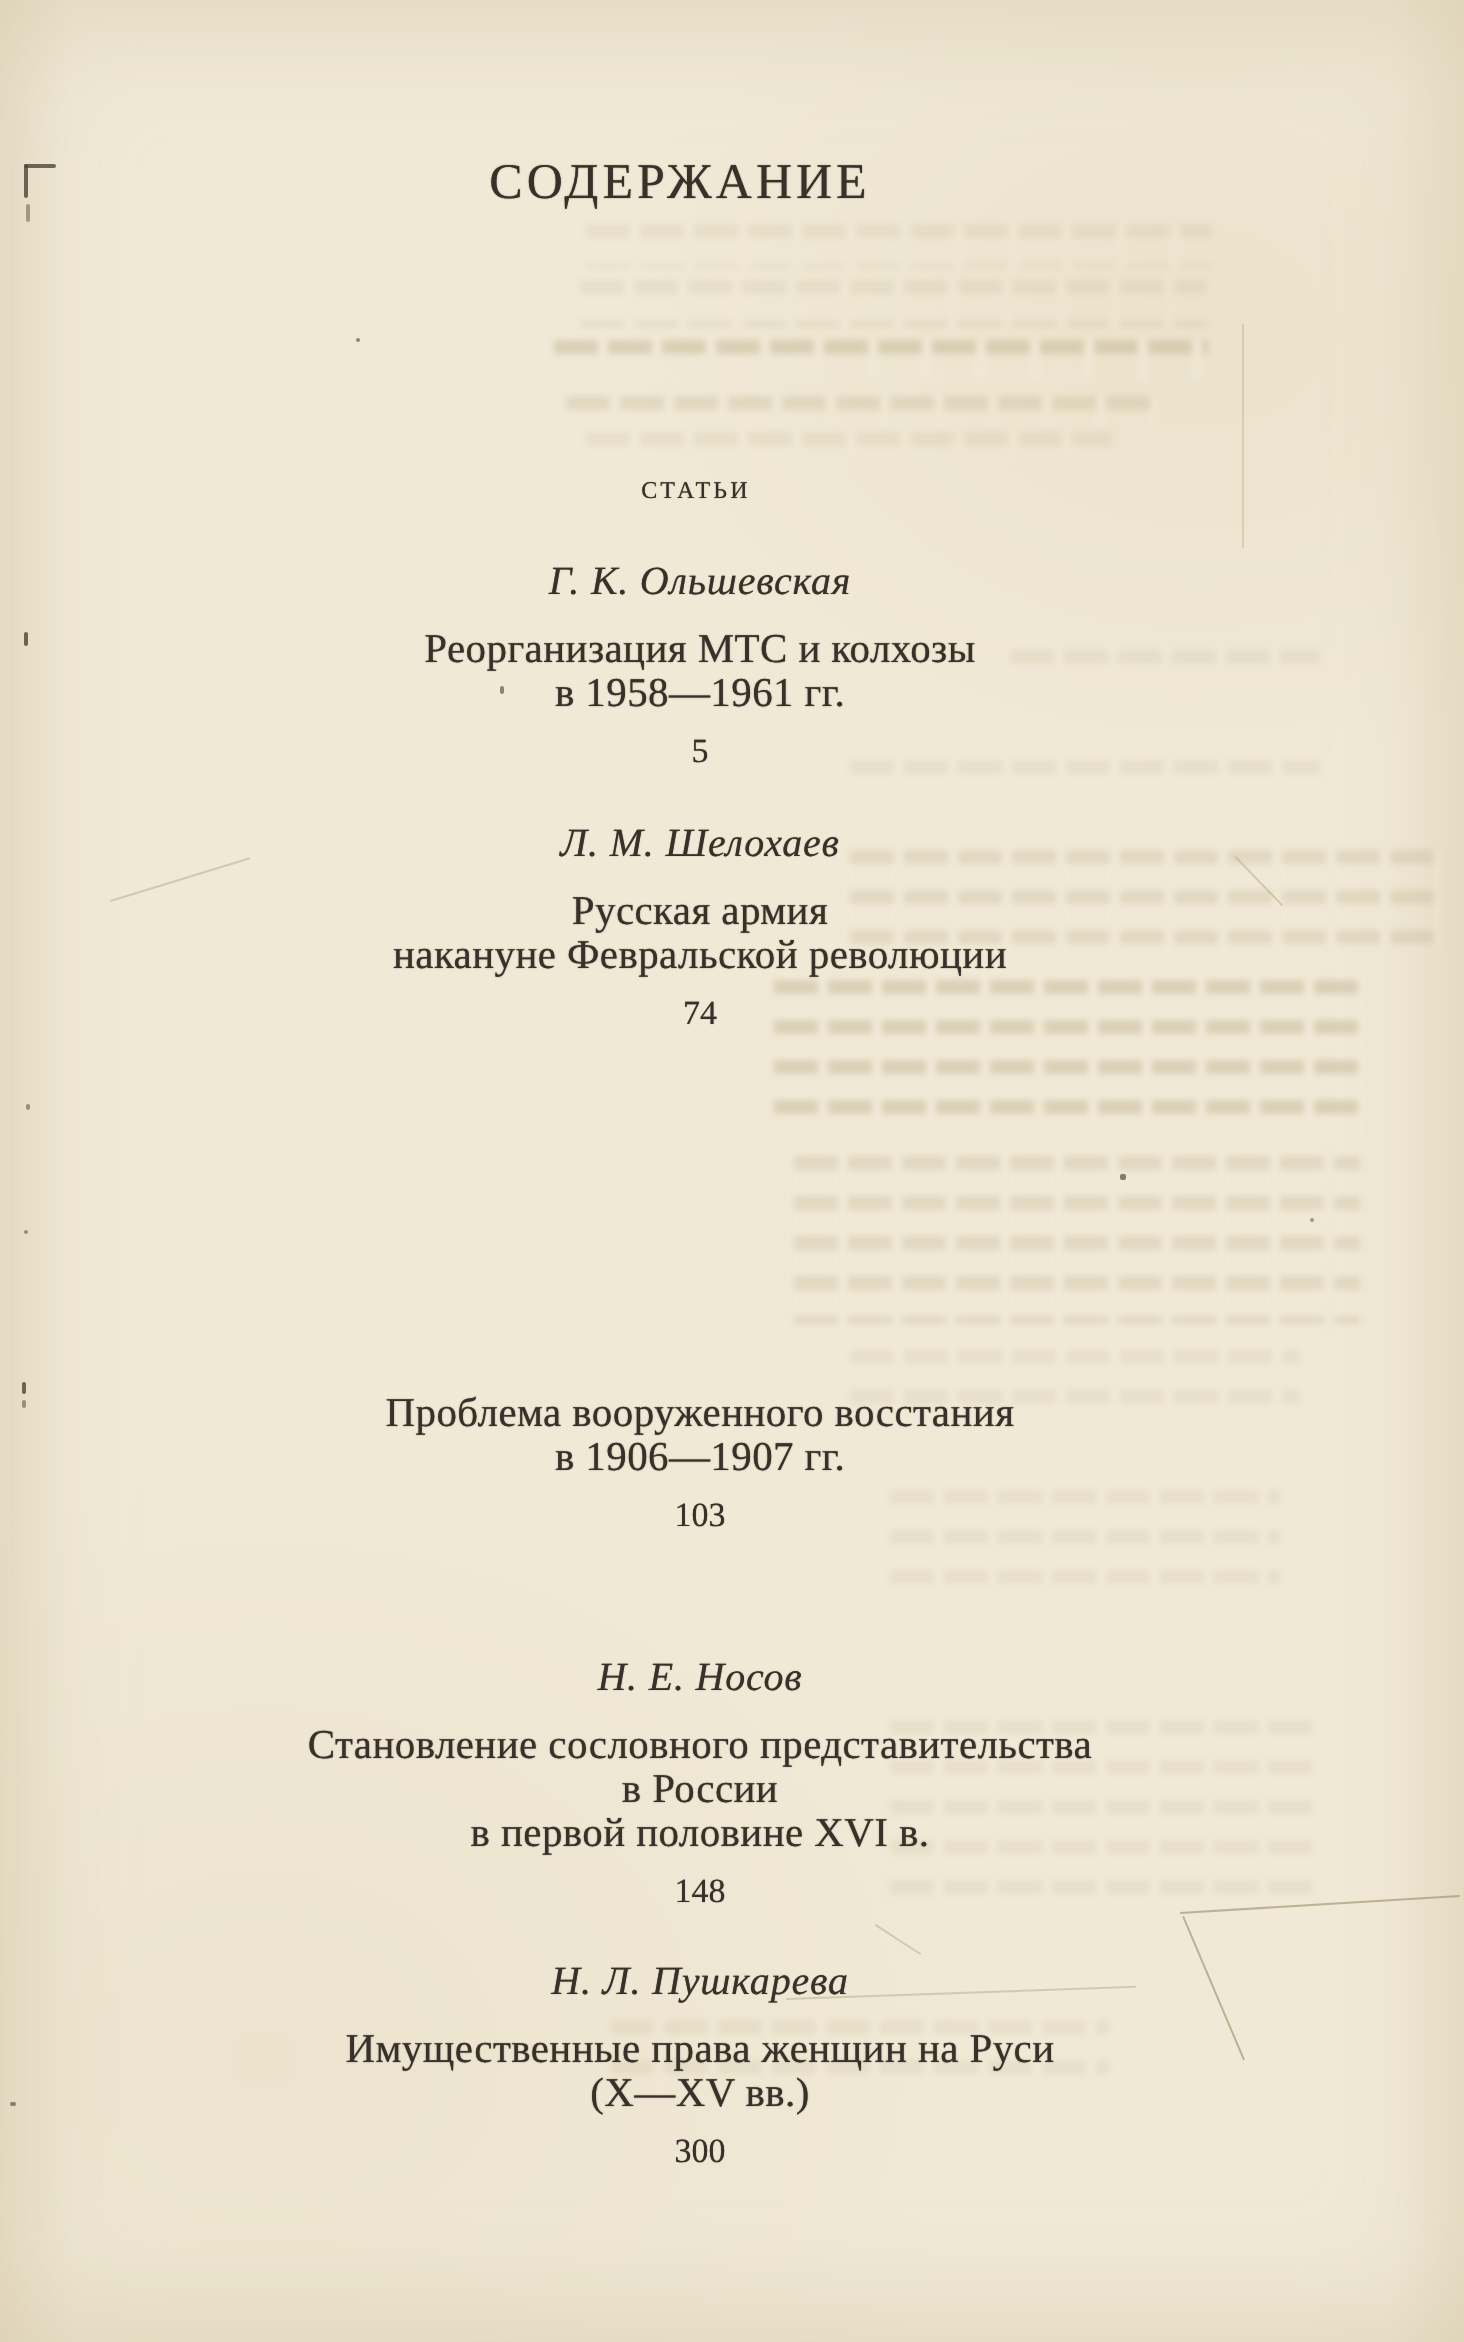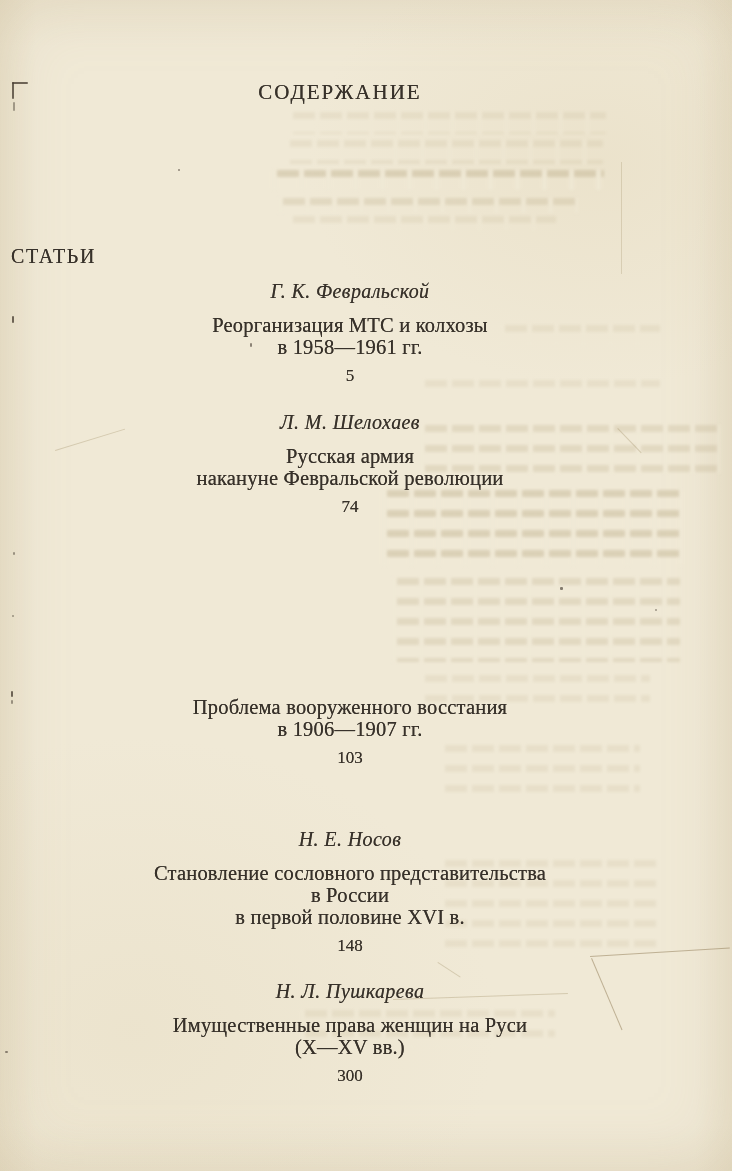--- a/index.html
+++ b/index.html
@@ -14,27 +14,27 @@
       radial-gradient(ellipse 520px 420px at 18% 88%, rgba(226,215,186,.30), rgba(226,215,186,0) 70%),
       linear-gradient(90deg, rgba(216,203,170,.28), rgba(216,203,170,0) 5%, rgba(216,203,170,0) 95%, rgba(216,203,170,.25)),
       linear-gradient(180deg, rgba(222,210,180,.20), rgba(222,210,180,0) 4%, rgba(222,210,180,0) 96%, rgba(222,210,180,.22));
     box-shadow: inset 0 0 70px rgba(186,170,135,.22);
     font-family:"Liberation Serif","DejaVu Serif",serif;
     color:var(--ink,#37312a);
   }
   
   .doc-title{
     position:absolute;top:81px;left:0;width:680px;margin:0;
-    text-align:center;font-size:21px;font-weight:normal;
+    text-align:center;font-size:25px;font-weight:normal;
     letter-spacing:2px;line-height:22px;
     text-shadow:0 0 .6px rgba(52,45,36,.85);
   }
   .section-heading{
-    position:absolute;top:235px;left:0;width:696px;margin:11px;
-    font-size:20px;font-weight:normal;
+    position:absolute;top:235px;left:0;width:696px;margin:0;
+    text-align:center;font-size:12px;font-weight:normal;
     letter-spacing:1.6px;line-height:20px;
     text-shadow:0 0 .5px rgba(52,45,36,.8);
   }
   .entry{position:absolute;left:16px;width:668px;text-align:center;}
   .entry .author{
     font-style:italic;font-size:20px;line-height:22px;margin:0 0 12px 0;
     letter-spacing:.4px;text-shadow:0 0 .5px rgba(52,45,36,.75);
   }
   .entry .title{
     font-size:20.5px;line-height:22px;margin:0;white-space:pre-line;
@@ -79,21 +79,21 @@
   <div class="ghost" style="left:392px;top:578px;width:288px;height:84px"></div>
   <div class="ghost weak" style="left:420px;top:675px;width:230px;height:28px"></div>
   <div class="ghost weak" style="left:440px;top:745px;width:200px;height:55px"></div>
   <div class="ghost weak" style="left:440px;top:860px;width:220px;height:95px"></div>
   <div class="ghost weak" style="left:300px;top:1010px;width:255px;height:38px"></div>
 
   <h1 class="doc-title">СОДЕРЖАНИЕ</h1>
   <h2 class="section-heading">СТАТЬИ</h2>
 
   <section class="entry e1">
-    <div class="author">Г. К. Февральской</div>
+    <div class="author">Г. К. Ольшевская</div>
     <div class="title">Реорганизация МТС и колхозы
 в 1958—1961 гг.</div>
     <div class="pagenum">5</div>
   </section>
 
   <section class="entry e2">
     <div class="author">Л. М. Шелохаев</div>
     <div class="title">Русская армия
 накануне Февральской революции</div>
     <div class="pagenum">74</div>

